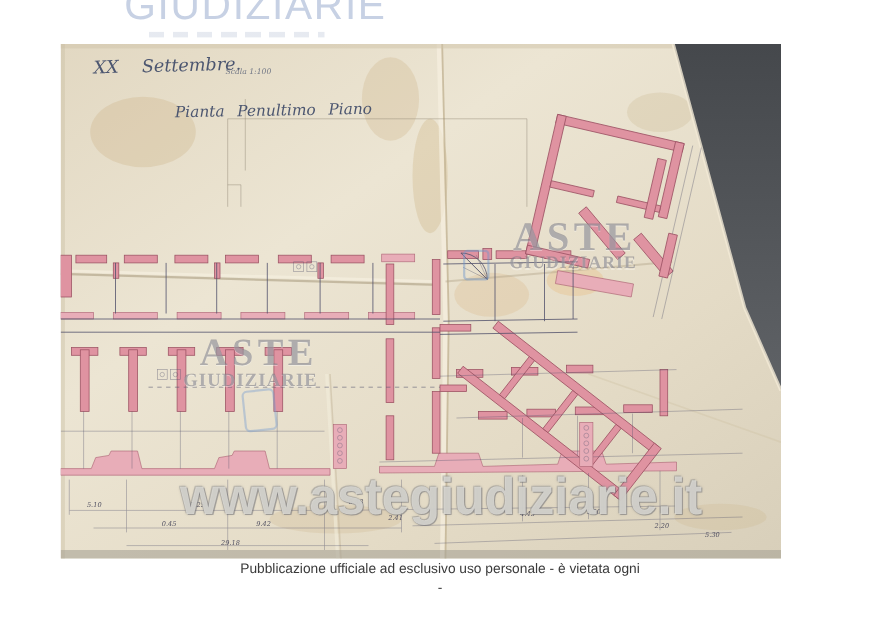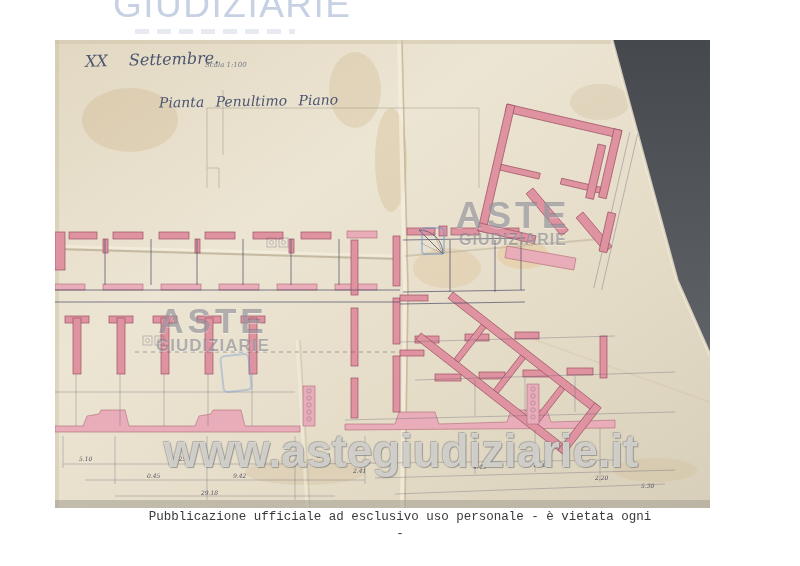--- a/index.html
+++ b/index.html
@@ -16,43 +16,43 @@
   .photo{position:absolute;left:55px;top:40px;width:655px;height:468px;overflow:hidden;}
   .photo svg{position:absolute;left:0;top:0;}
 
   
   .hw{position:absolute;font-family:"DejaVu Serif",serif;font-style:italic;color:#4c5670;white-space:nowrap;}
   .hw-date{left:30px;top:10px;font-size:16px;word-spacing:16px;transform:rotate(-1.5deg);}
   .hw-scale{left:150px;top:21px;font-size:7px;opacity:.75;}
   .hw-title{left:104px;top:53px;font-size:14px;word-spacing:7px;transform:rotate(-1deg);}
 
   
-  .wm{position:absolute;text-align:center;color:rgba(120,120,132,.55);
-      text-shadow:0 1px 0 rgba(255,255,255,.35);font-family:Liberation Sans, sans-serif;}
+  .wm{position:absolute;text-align:right;color:rgba(120,120,132,.55);
+      text-shadow:0 1px 0 rgba(255,255,255,.35);font-family:Liberation Serif, serif;}
   .wm .aste{font-weight:700;letter-spacing:4px;line-height:.85;}
   .wm .giud{font-weight:700;letter-spacing:1px;position:relative;}
   .wm1{left:392px;top:160px;width:132px;}
   .wm1 .aste{font-size:37px;}
   .wm1 .giud{font-size:16px;}
   .wm2{left:82px;top:266px;width:152px;}
   .wm2 .aste{font-size:35px;}
   .wm2 .giud{font-size:17px;}
   .glyph{position:absolute;left:-26px;top:-4px;width:20px;height:24px;
          border:2px solid rgba(110,150,205,.45);border-radius:4px;}
   .glyph2{position:absolute;left:84px;top:48px;width:26px;height:34px;
          border:2px solid rgba(115,155,210,.4);border-radius:5px;transform:rotate(-6deg);}
   .wm-url{position:absolute;left:96px;top:383px;width:500px;text-align:center;
           font-size:47px;font-weight:700;letter-spacing:0px;transform:scaleX(.97);
           color:rgba(226,224,219,.82);
           text-shadow:0 0 2px rgba(95,95,100,.65),1px 1px 0 rgba(120,120,125,.5),-1px -1px 0 rgba(150,150,150,.4);
           font-family:"Liberation Sans",sans-serif;white-space:nowrap;}
 
   
   .caption{position:absolute;left:0;top:509px;width:800px;text-align:center;color:#3a3a3a;
-           font-size:12.5px;line-height:17px;font-family:Liberation Mono, monospace;}
+           font-size:12.5px;line-height:17px;font-family:Liberation Sans, sans-serif;}
 
   
   .pink{fill:#df93a1;stroke:#9c5263;stroke-width:.7;}
   .pinkl{fill:#e8adb8;stroke:#b06a79;stroke-width:.6;}
   .ink{stroke:#50506a;stroke-width:.9;fill:none;opacity:.8;}
   .inkt{stroke:#50506a;stroke-width:.55;fill:none;opacity:.55;}
   .pencil{stroke:#8f8774;stroke-width:.8;fill:none;opacity:.5;}
   .dim{font:italic 6px "DejaVu Serif",serif;fill:#3f3f55;opacity:.9;}
 </style>
 </head>

